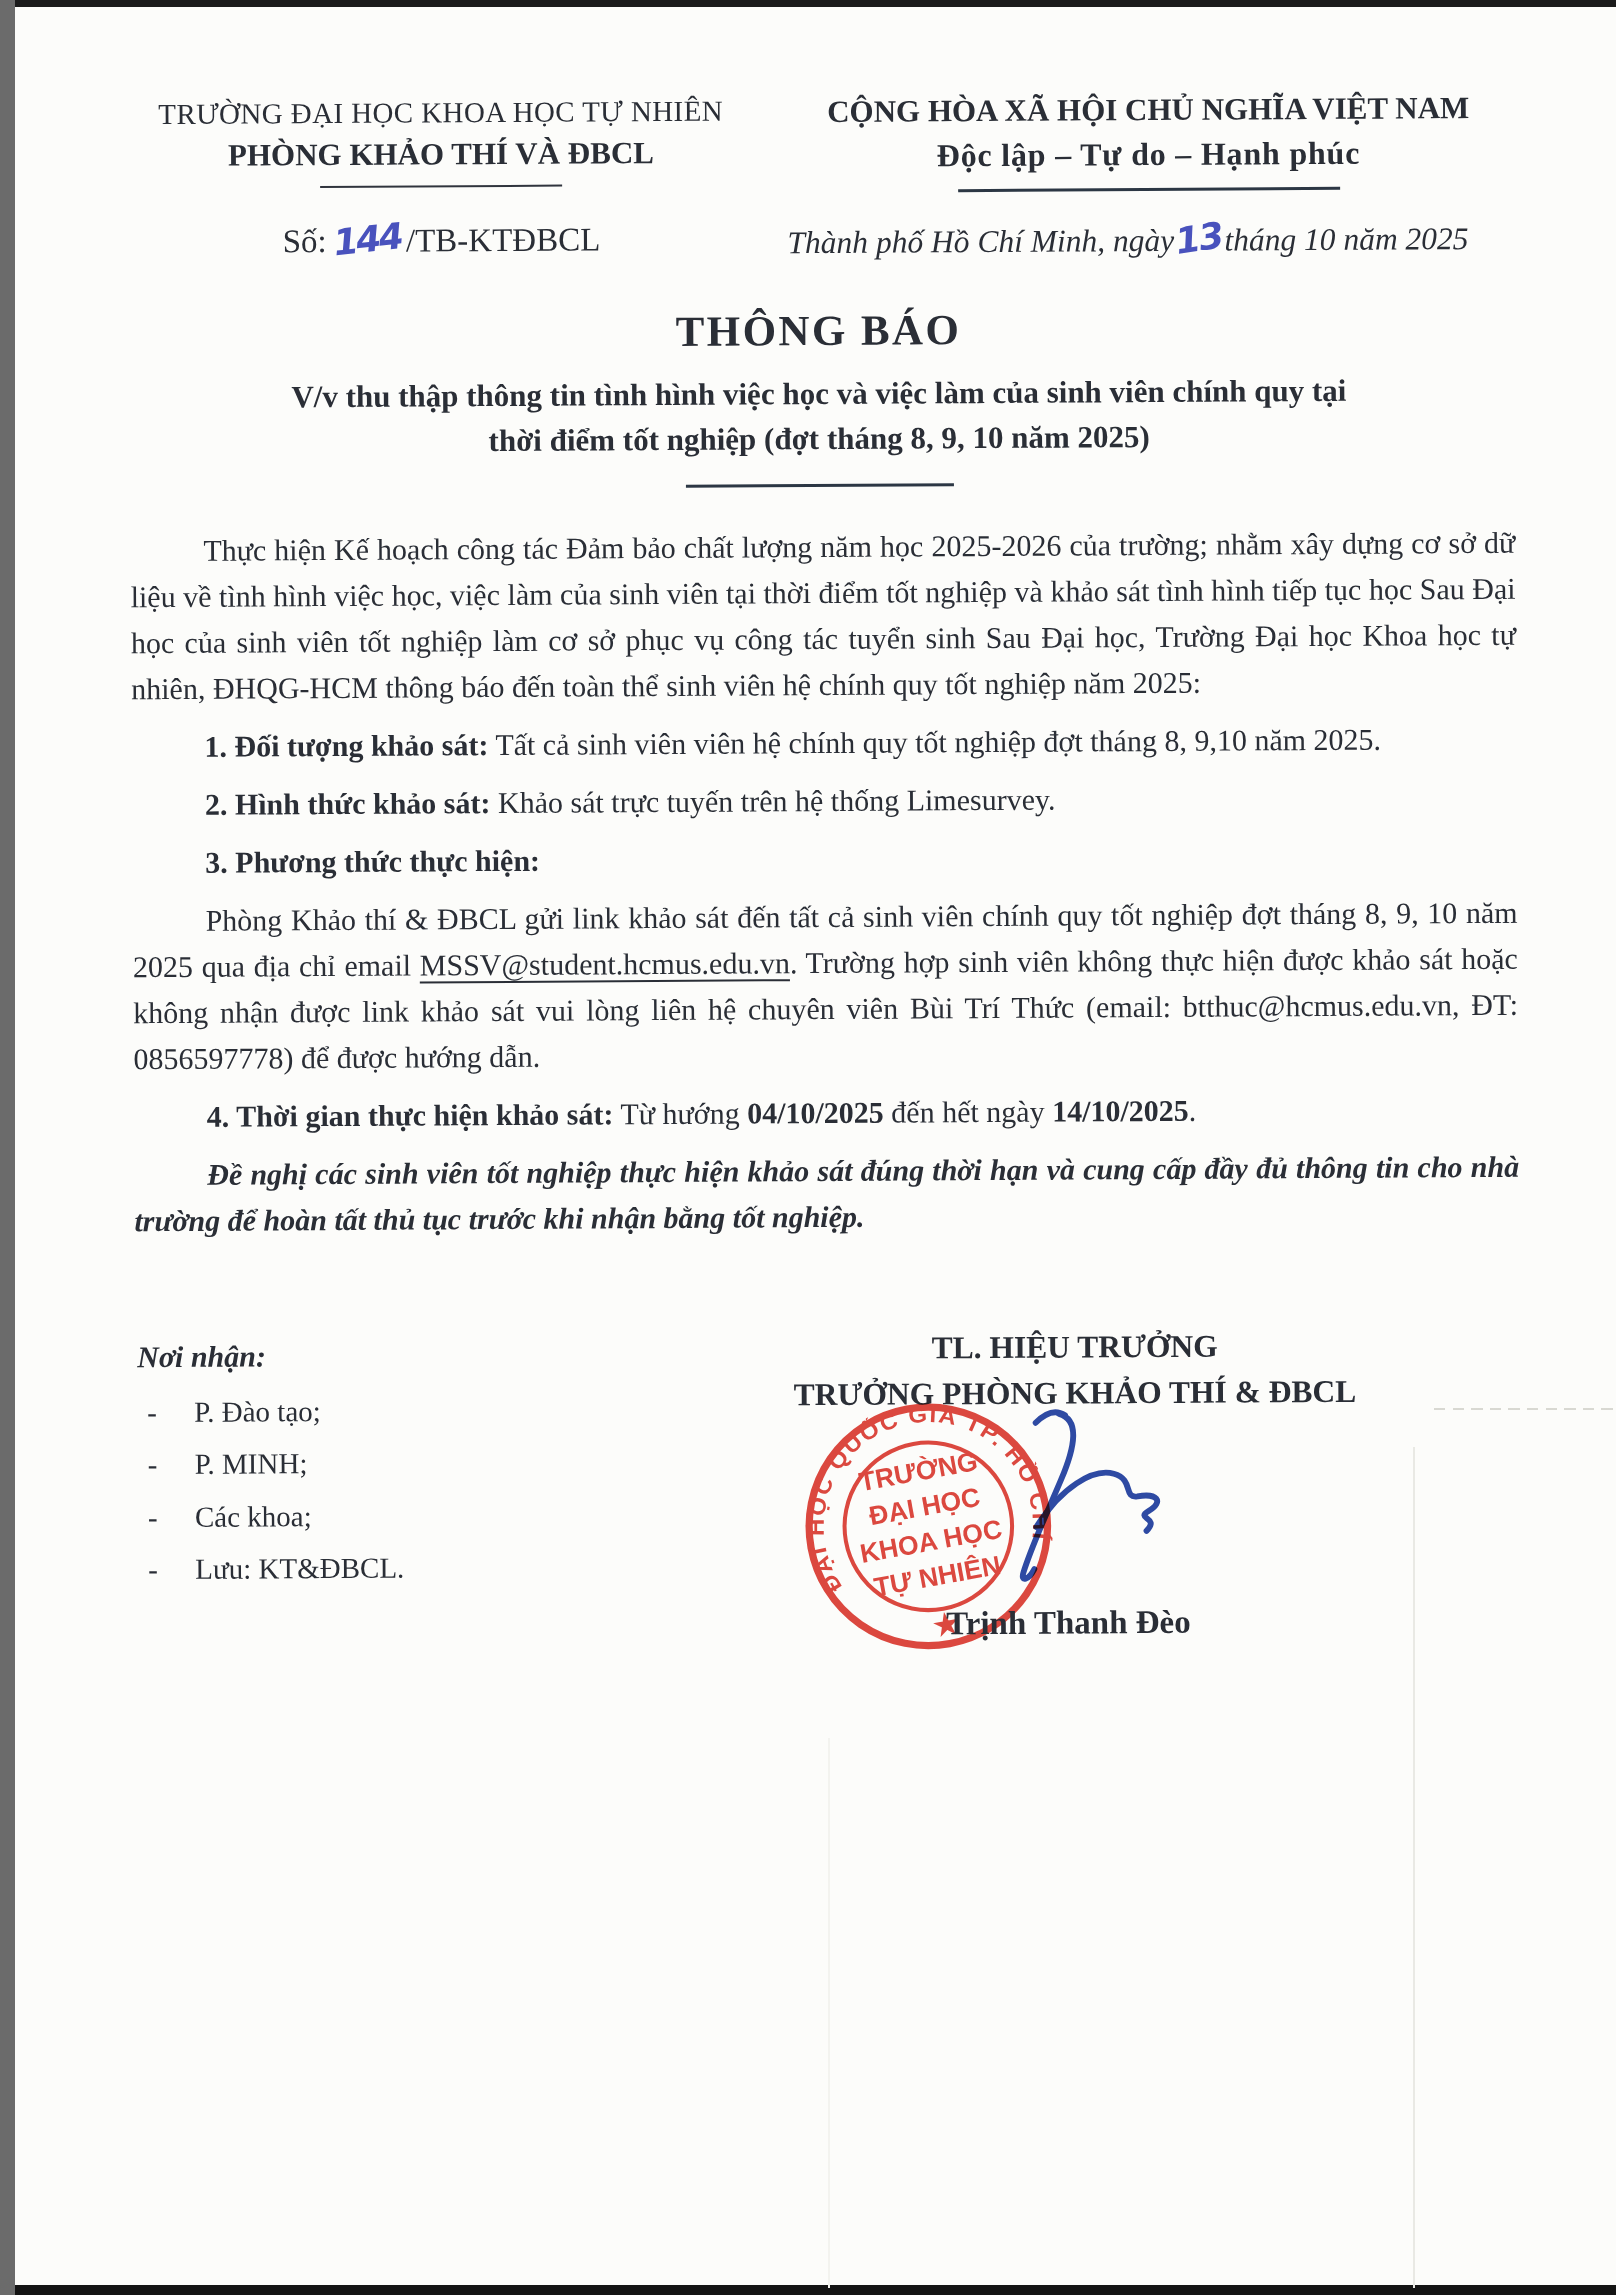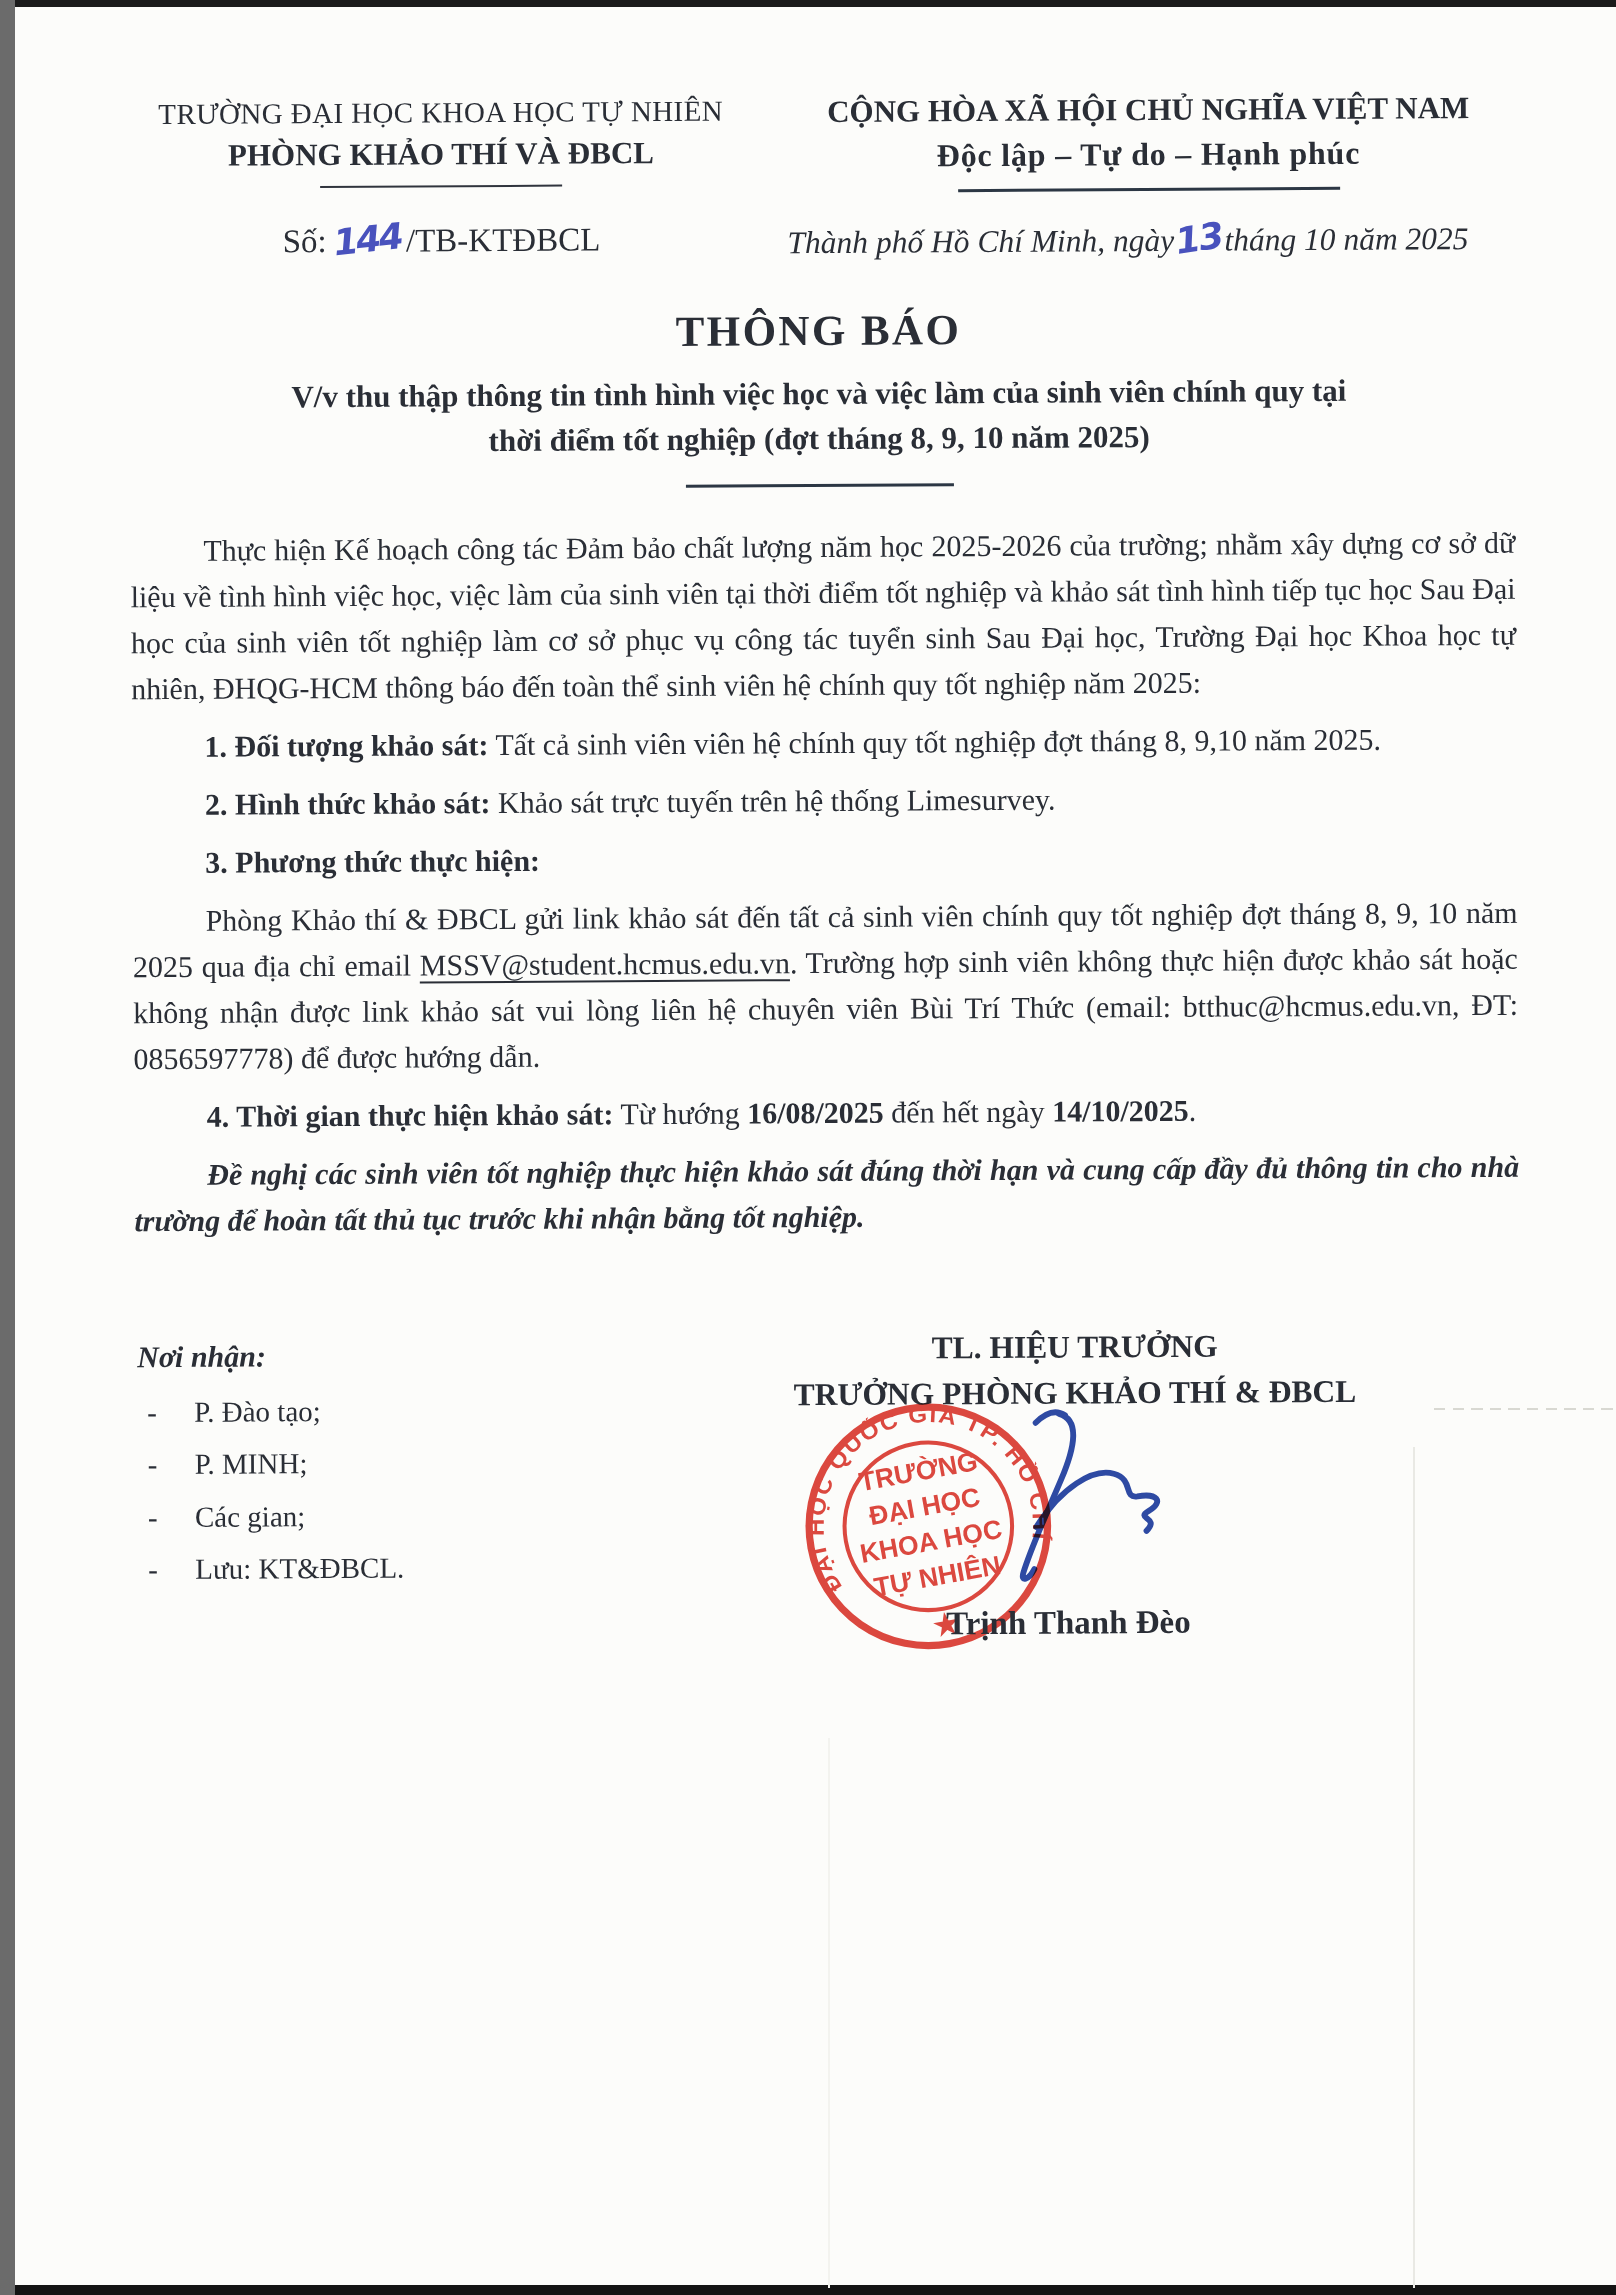--- a/index.html
+++ b/index.html
@@ -100,38 +100,38 @@
       </div>
       <div class="rule-sub"></div>
     </div>
 
     <div class="body">
       <p>Thực hiện Kế hoạch công tác Đảm bảo chất lượng năm học 2025-2026 của trường; nhằm xây dựng cơ sở dữ liệu về tình hình việc học, việc làm của sinh viên tại thời điểm tốt nghiệp và khảo sát tình hình tiếp tục học Sau Đại học của sinh viên tốt nghiệp làm cơ sở phục vụ công tác tuyển sinh Sau Đại học, Trường Đại học Khoa học tự nhiên, ĐHQG-HCM thông báo đến toàn thể sinh viên hệ chính quy tốt nghiệp năm 2025:</p>
       <p><span class="b">1. Đối tượng khảo sát:</span><span> Tất cả sinh viên viên hệ chính quy tốt nghiệp đợt tháng 8, 9,10 năm 2025.</span></p>
       <p><span class="b">2. Hình thức khảo sát:</span><span> Khảo sát trực tuyến trên hệ thống Limesurvey.</span></p>
       <p><span class="b">3. Phương thức thực hiện:</span></p>
       <p><span>Phòng Khảo thí &amp; ĐBCL gửi link khảo sát đến tất cả sinh viên chính quy tốt nghiệp đợt tháng 8, 9, 10 năm 2025 qua địa chỉ email </span><span class="email-link">MSSV@student.hcmus.edu.vn</span><span>. Trường hợp sinh viên không thực hiện được khảo sát hoặc không nhận được link khảo sát vui lòng liên hệ chuyên viên Bùi Trí Thức (email: btthuc@hcmus.edu.vn, ĐT: 0856597778) để được hướng dẫn.</span></p>
-      <p><span class="b">4. Thời gian thực hiện khảo sát:</span><span> Từ hướng </span><span class="b">16/08/2025</span><span> đến hết ngày </span><span class="b">14/10/2025</span><span>.</span></p>
+      <p><span class="b">4. Thời gian thực hiện khảo sát:</span><span> Từ hướng </span><span class="b">04/10/2025</span><span> đến hết ngày </span><span class="b">14/10/2025</span><span>.</span></p>
       <p class="note">Đề nghị các sinh viên tốt nghiệp thực hiện khảo sát đúng thời hạn và cung cấp đầy đủ thông tin cho nhà trường để hoàn tất thủ tục trước khi nhận bằng tốt nghiệp.</p>
     </div>
 
     <div class="footer">
       <div class="recipients">
         <div class="recip-title">Nơi nhận:</div>
         <div class="recip-item">
             <span class="dash">-</span>
             <span>P. Đào tạo;</span>
           </div>
         <div class="recip-item">
             <span class="dash">-</span>
             <span>P. MINH;</span>
           </div>
         <div class="recip-item">
             <span class="dash">-</span>
-            <span>Các gian;</span>
+            <span>Các khoa;</span>
           </div>
         <div class="recip-item">
             <span class="dash">-</span>
             <span>Lưu: KT&amp;ĐBCL.</span>
           </div>
       </div>
 
       <div class="sign-block">
         <div class="sign-t1">TL. HIỆU TRƯỞNG</div>
         <div class="sign-t2">TRƯỞNG PHÒNG KHẢO THÍ &amp; ĐBCL</div>

